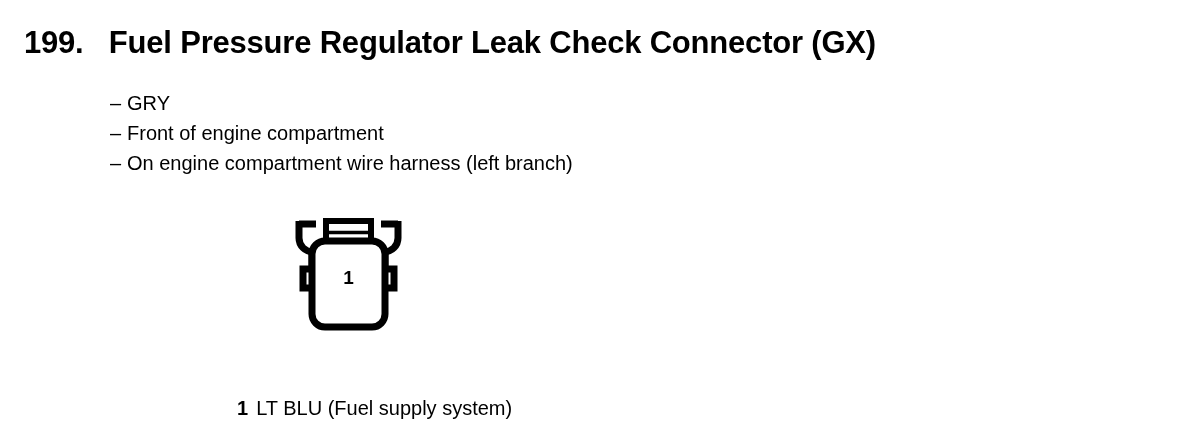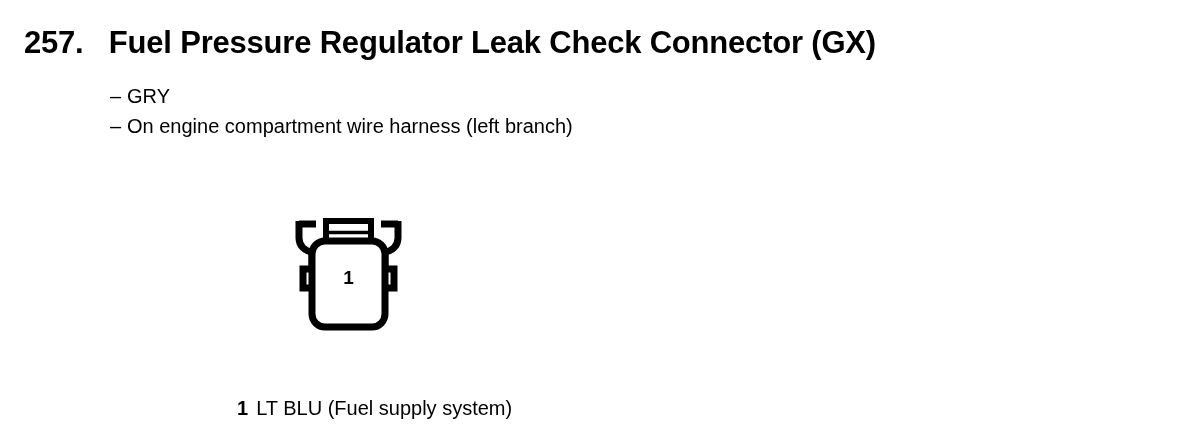--- a/index.html
+++ b/index.html
@@ -33,21 +33,21 @@
     display: inline;
   }
   .title-text {
     display: inline;
   }
 
   
   .attr-list {
     position: absolute;
     left: 110px;
-    top: 81px;
+    top: 88px;
     margin: 0;
     padding: 0;
     list-style: none;
   }
   .attr-item {
     font-size: 20px;
     line-height: 30px;
     white-space: nowrap;
     font-weight: normal;
   }
@@ -90,28 +90,31 @@
   }
   .caption-gap {
     display: inline-block;
     width: 8px;
   }
 </style>
 </head>
 <body>
 
 <div class="page-title">
-  <span class="title-number">257.</span>
+  <span class="title-number">199.</span>
   <span class="title-gap">&nbsp;</span>
   <span class="title-text">Fuel Pressure Regulator Leak Check Connector (GX)</span>
 </div>
 
 <ul class="attr-list">
   <li class="attr-item">
     <span class="attr-dash">–</span><span>GRY</span>
+  </li>
+  <li class="attr-item">
+    <span class="attr-dash">–</span><span>Front of engine compartment</span>
   </li>
   <li class="attr-item">
     <span class="attr-dash">–</span><span>On engine compartment wire harness (left branch)</span>
   </li>
 </ul>
 
 <div class="diagram">
   <svg viewBox="0 0 150 132" xmlns="http://www.w3.org/2000/svg" shape-rendering="geometricPrecision">
 
     <g>

